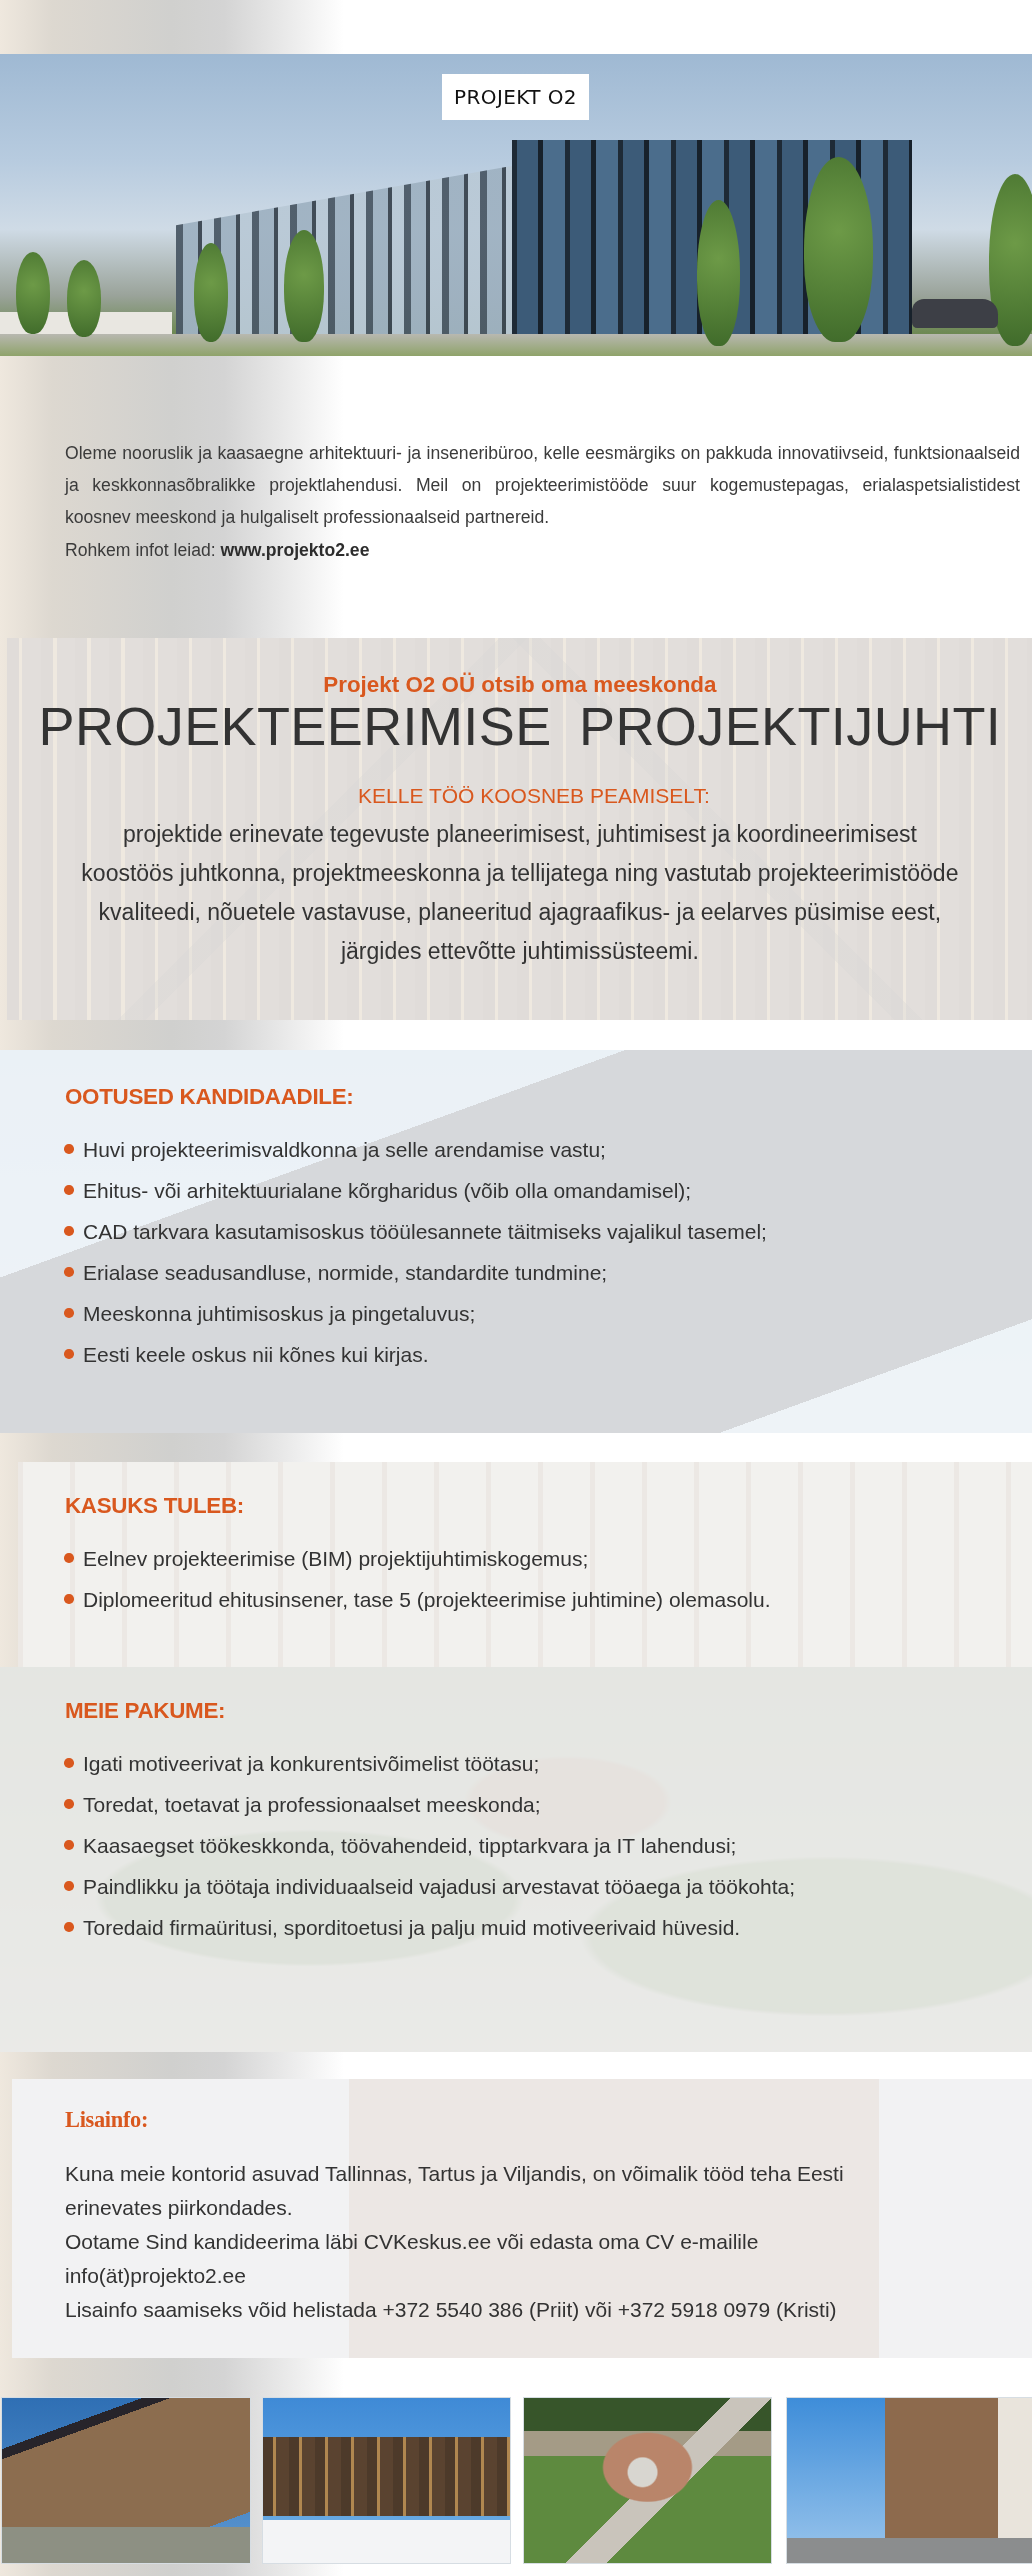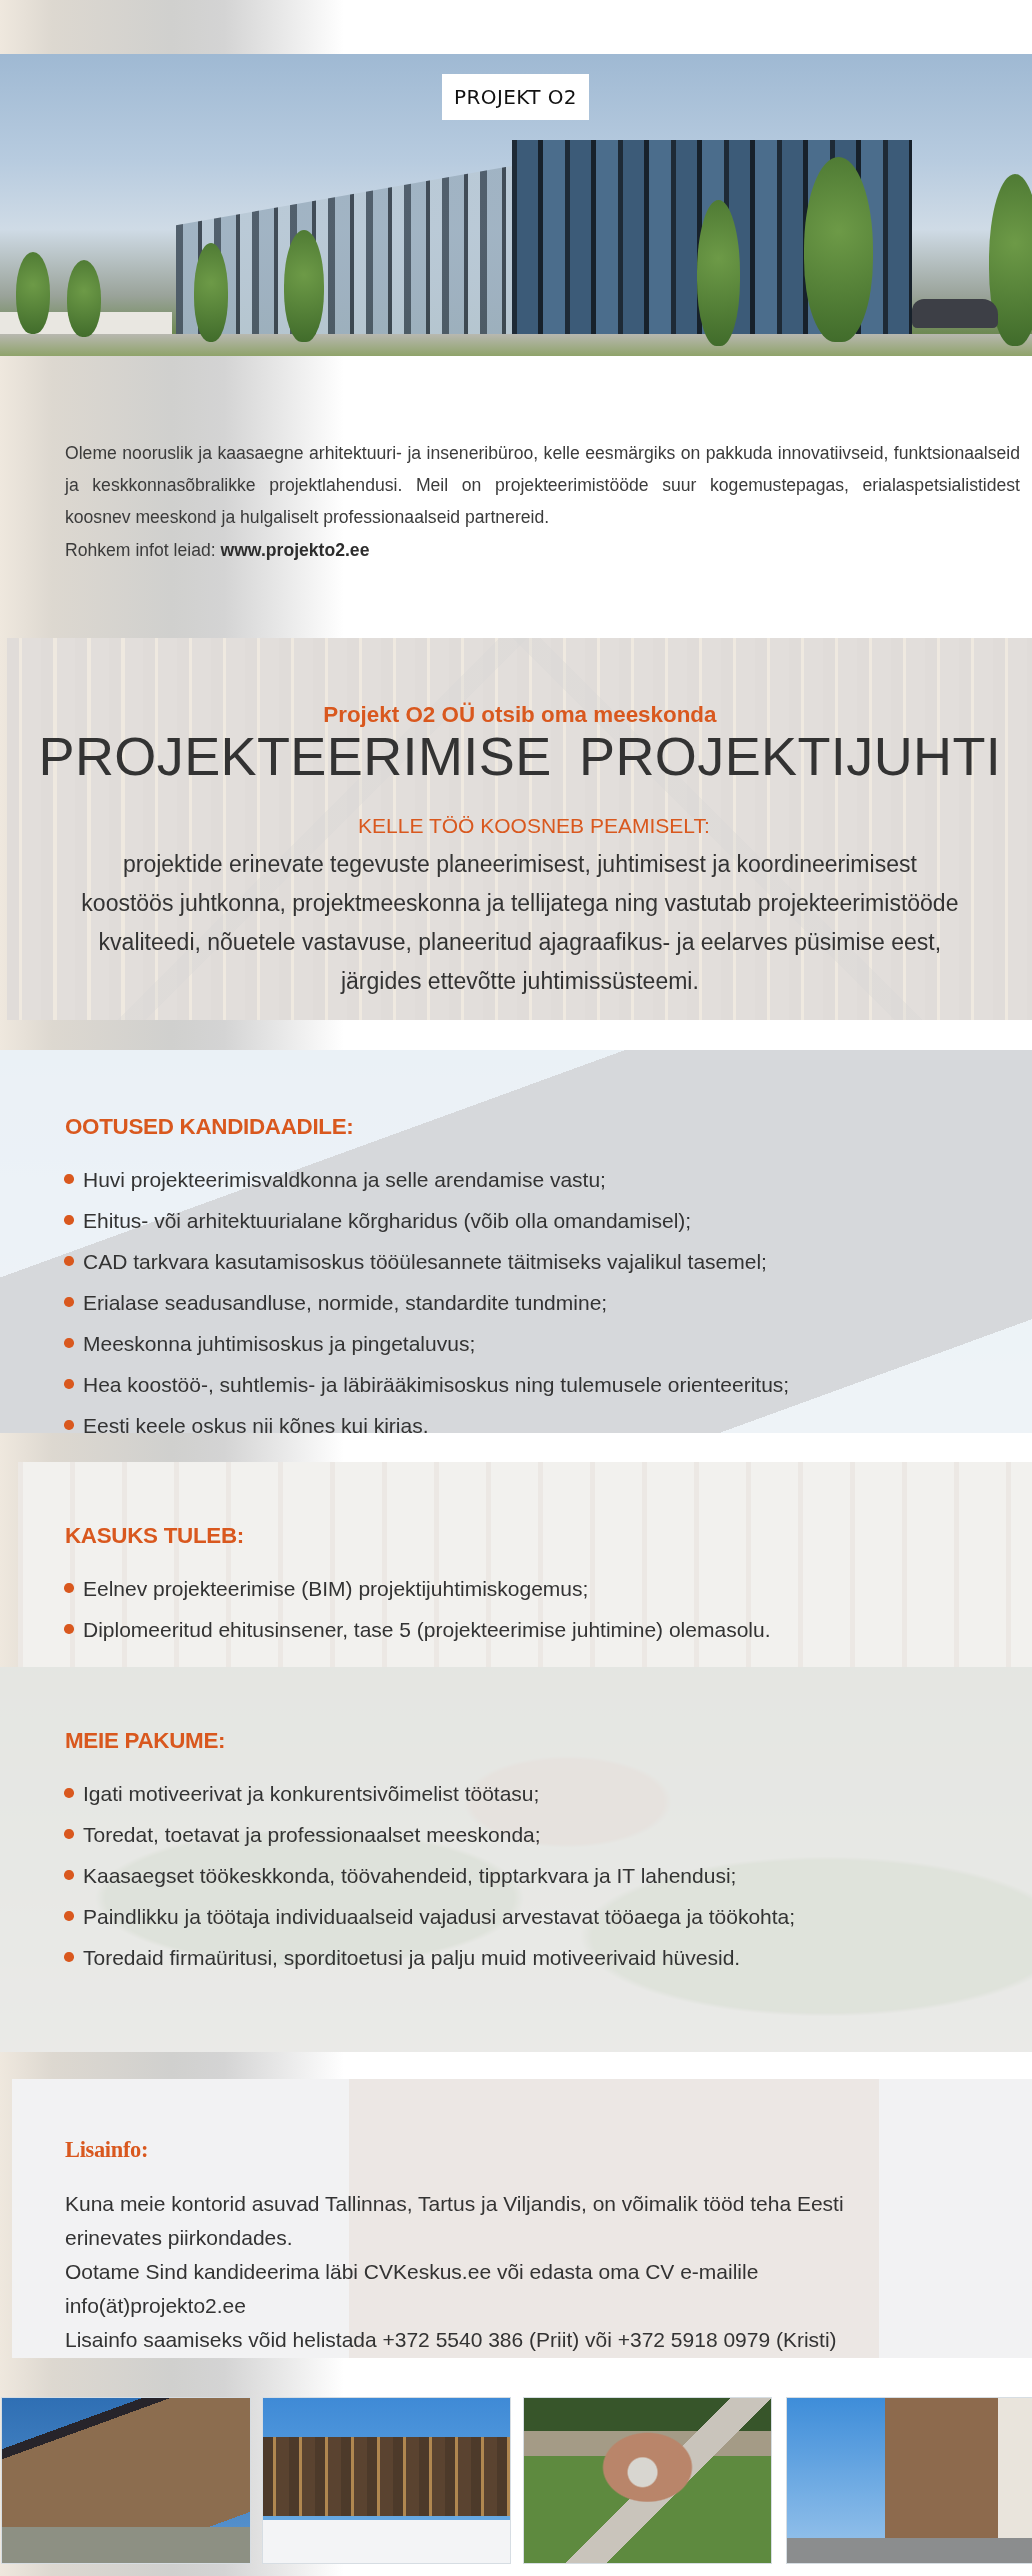--- a/index.html
+++ b/index.html
@@ -70,21 +70,21 @@
   .section {
     overflow: hidden;
   }
   .section .bg {
     position: absolute; inset: 0;
   }
   .section .veil {
     position: absolute; inset: 0;
     background: rgba(248, 248, 248, 0.82);
   }
-  .section .content { position: absolute; inset: 0; margin-top: 30px; }
+  .section .content { position: absolute; inset: 0; }
 
   .orange { color: #d9581e; }
 
   
   .s1 { left: 6.9px; top: 638px; width: 1026px; height: 382px; }
   .s1 .bg {
     background:
       linear-gradient(135deg, transparent 0 35%, rgba(40,30,20,.35) 35% 37%, transparent 37% 100%),
       linear-gradient(225deg, transparent 0 35%, rgba(40,30,20,.35) 35% 37%, transparent 37% 100%),
       repeating-linear-gradient(90deg, #5a4330 0 12px, #c69a5a 12px 15.5px, #6b5038 15.5px 34px),
@@ -256,21 +256,20 @@
   <div class="bg"></div>
   <div class="veil"></div>
   <div class="content">
     <h2 class="sec-heading orange">OOTUSED KANDIDAADILE:</h2>
     <ul class="bullets">
       <li><span class="dot"></span><span>Huvi projekteerimisvaldkonna ja selle arendamise vastu;</span></li>
       <li><span class="dot"></span><span>Ehitus- või arhitektuurialane kõrgharidus (võib olla omandamisel);</span></li>
       <li><span class="dot"></span><span>CAD tarkvara kasutamisoskus tööülesannete täitmiseks vajalikul tasemel;</span></li>
       <li><span class="dot"></span><span>Erialase seadusandluse, normide, standardite tundmine;</span></li>
       <li><span class="dot"></span><span>Meeskonna juhtimisoskus ja pingetaluvus;</span></li>
-      <li><span class="dot"></span><span>Hea koostöö-, suhtlemis- ja läbirääkimisoskus ning tulemusele orienteeritus;</span></li>
       <li><span class="dot"></span><span>Eesti keele oskus nii kõnes kui kirjas.</span></li>
     </ul>
   </div>
 </section>
 
 <section class="abs section s3">
   <div class="bg"></div>
   <div class="veil"></div>
   <div class="content">
     <h2 class="sec-heading orange">KASUKS TULEB:</h2>

